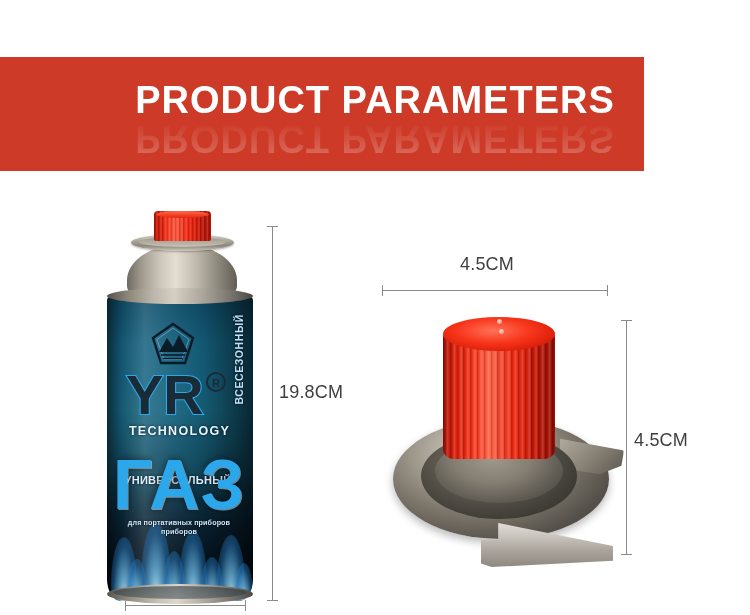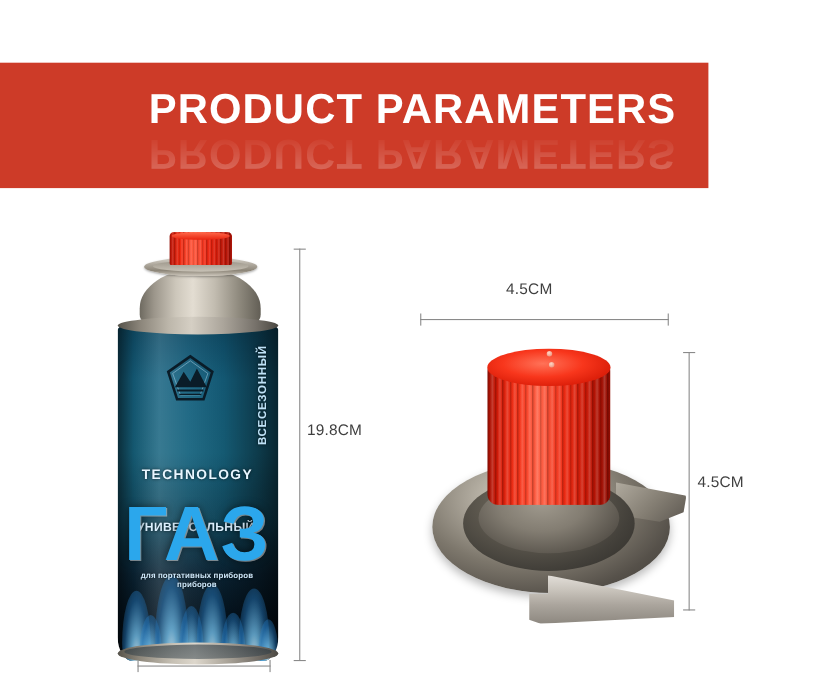--- a/index.html
+++ b/index.html
@@ -296,21 +296,21 @@
   }
 
   
   .dim-line { position: absolute; background: #8a8a8a; }
   .dim-v { width: 1px; }
   .dim-h { height: 1px; }
   .dim-cap-h { position: absolute; width: 1px; height: 11px; background: #8a8a8a; }
   .dim-cap-v { position: absolute; width: 11px; height: 1px; background: #8a8a8a; }
   .dim-label {
     position: absolute;
-    font-size: 14px;
+    font-size: 18px;
     color: #3f3f3f;
     white-space: nowrap;
     letter-spacing: 0.2px;
   }
 </style>
 </head>
 <body>
 
 <div class="banner">
   <div class="banner-title">PRODUCT PARAMETERS</div>
@@ -341,20 +341,27 @@
     <div class="emblem">
       <svg width="44" height="44" viewBox="0 0 44 44">
         <polygon points="22,2 42,16 34,41 10,41 2,16" fill="none" stroke="#0a1c28" stroke-width="2.4"></polygon>
         <polygon points="22,6 38,17.5 31,37 13,37 6,17.5" fill="none" stroke="#bfe2f7" stroke-width="0.8" opacity="0.5"></polygon>
         <path d="M8 30 L16 16 L22 25 L28 13 L37 30 Z" fill="#0a1c28"></path>
         <path d="M10 33 L34 33" stroke="#0a1c28" stroke-width="1.6"></path>
         <path d="M12 36.5 L32 36.5" stroke="#0a1c28" stroke-width="1.2"></path>
       </svg>
     </div>
 
+    <div class="logo-yr">
+      <svg width="120" height="62" viewBox="0 0 120 62">
+        <text x="8" y="50" font-family="Liberation Sans, sans-serif" font-size="56" font-weight="bold" fill="#1a2b36" stroke="#2ba7ec" stroke-width="2.2" paint-order="stroke">YR</text>
+        <circle cx="98" cy="18" r="9" fill="none" stroke="#1a2b36" stroke-width="2"></circle>
+        <text x="98" y="23" font-family="Liberation Sans, sans-serif" font-size="11" font-weight="bold" fill="#1a2b36" text-anchor="middle">R</text>
+      </svg>
+    </div>
 
     <div class="can-tech">TECHNOLOGY</div>
     <div class="can-universal">УНИВЕРСАЛЬНЫЙ</div>
     <div class="can-gaz">ГАЗ</div>
     <div class="can-sub">для портативных приборов приборов</div>
     <div class="can-vertical-text">ВСЕСЕЗОННЫЙ</div>
 
     <div class="can-base"></div>
   </div>
 

